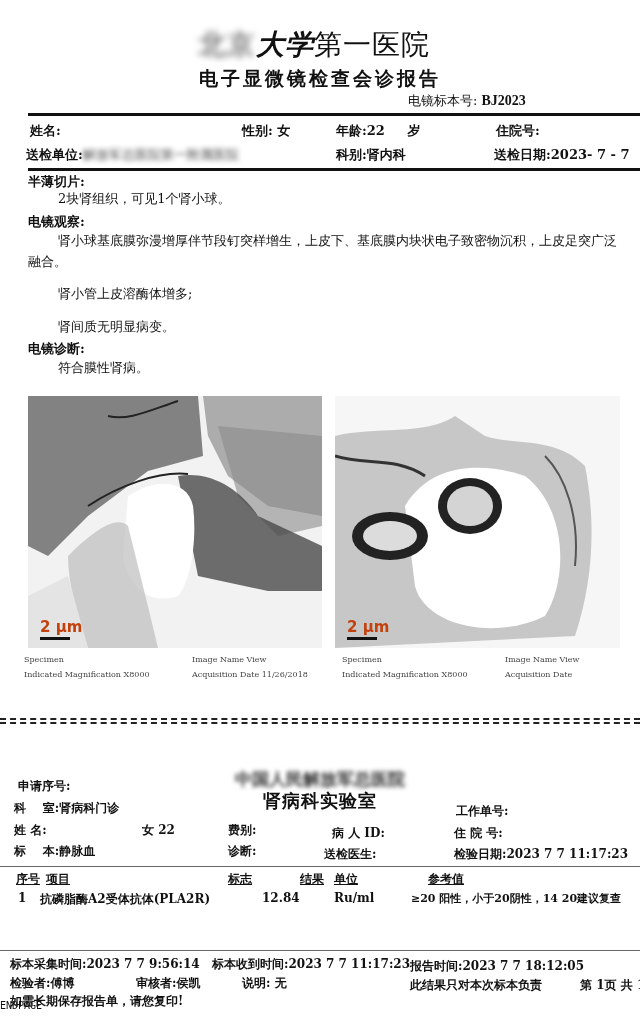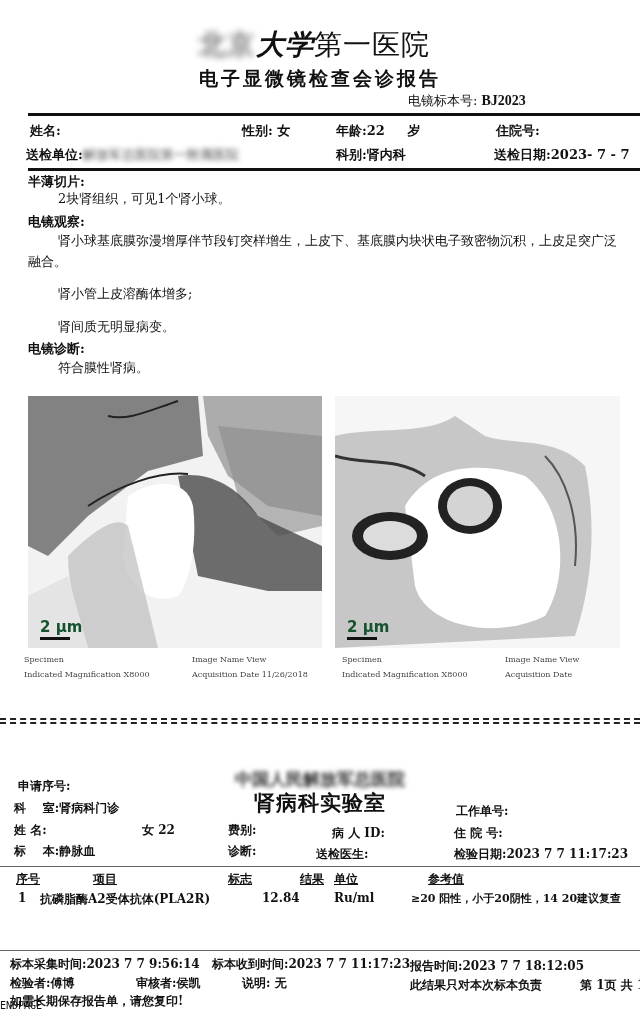--- a/index.html
+++ b/index.html
@@ -17,29 +17,29 @@
 
   .info-row { position: absolute; font-size: 13px; font-weight: bold; white-space: nowrap; }
   .info-row .blurred { filter: blur(2.5px); color: #444; font-weight: normal; }
 
   .sec-h { position: absolute; left: 28px; font-size: 13px; font-weight: bold; }
   .sec-p { position: absolute; left: 58px; font-size: 13px; width: 570px; line-height: 21px; }
   .sec-p.wide { left: 28px; text-indent: 30px; width: 590px; }
 
   .micro { position: absolute; top: 396px; height: 252px; background: #f4f4f4; overflow: hidden; }
   .micro svg { width: 100%; height: 100%; display: block; }
-  .scalebar { position: absolute; bottom: 8px; left: 12px; font-family: "DejaVu Sans", sans-serif; font-size: 15px; font-weight: bold; color: #14532d; }
+  .scalebar { position: absolute; bottom: 8px; left: 12px; font-family: "DejaVu Sans", sans-serif; font-size: 15px; font-weight: bold; color: #c2410c; }
   .scalebar::after { content: ""; display: block; width: 30px; height: 3px; background: #111; margin-top: 1px; }
   .caption { position: absolute; font-size: 8px; color: #444; filter: blur(0.4px); white-space: nowrap; }
 
   .dbl-sep { position: absolute; top: 718px; left: 0; width: 640px; height: 6px; border-top: 2px dashed #222; border-bottom: 2px dashed #222; }
 
   
   .lab-hosp { position: absolute; top: 768px; left: 0; width: 640px; text-align: center; font-size: 17px; font-weight: bold; filter: blur(2px); color: #333; }
-  .lab-title { position: absolute; top: 789px; left: 0; width: 640px; text-align: center; font-size: 21px; font-weight: bold; letter-spacing: 1px; }
+  .lab-title { position: absolute; top: 789px; left: 0; width: 640px; text-align: center; font-size: 18px; font-weight: bold; letter-spacing: 1px; }
   .lab-row { position: absolute; font-size: 12px; font-weight: bold; white-space: nowrap; }
   .thin-rule { position: absolute; left: 0; width: 640px; height: 1px; background: #666; }
   .tbl-h { position: absolute; top: 871px; font-size: 12px; font-weight: bold; text-decoration: underline; white-space: nowrap; }
   .tbl-c { position: absolute; top: 891px; font-size: 12px; font-weight: bold; white-space: nowrap; }
   .foot { position: absolute; font-size: 12px; font-weight: bold; white-space: nowrap; }
   .endpage { position: absolute; top: 1000px; left: 0; font-family: "DejaVu Sans Mono", monospace; font-size: 10px; }
 </style>
 </head>
 <body>
 
@@ -142,29 +142,29 @@
 <div class="lab-row" style="top:822px; left:14px;">姓    名:</div>
 <div class="lab-row" style="top:822px; left:142px;">女 22</div>
 <div class="lab-row" style="top:822px; left:228px;">费别:</div>
 <div class="lab-row" style="top:825px; left:332px;">病 人 ID:</div>
 <div class="lab-row" style="top:825px; left:454px;">住 院 号:</div>
 
 <div class="lab-row" style="top:843px; left:14px;">
   <span style="white-space:pre">标    本:</span><span>静脉血</span>
 </div>
 <div class="lab-row" style="top:843px; left:228px;">诊断:</div>
-<div class="lab-row" style="top:846px; left:316px;">送检医生:</div>
+<div class="lab-row" style="top:846px; left:324px;">送检医生:</div>
 <div class="lab-row" style="top:846px; left:454px;">
   <span>检验日期:</span><span>2023 7 7 11:17:23</span>
 </div>
 
 <div class="thin-rule" style="top:866px;"></div>
 
 <div class="tbl-h" style="left:16px;">序号</div>
-<div class="tbl-h" style="left:46px;margin-left:47px;">项目</div>
+<div class="tbl-h" style="left:46px;">项目</div>
 <div class="tbl-h" style="left:228px;">标志</div>
 <div class="tbl-h" style="left:260px;padding-left:40px;">结果</div>
 <div class="tbl-h" style="left:334px;">单位</div>
 <div class="tbl-h" style="left:428px;">参考值</div>
 
 <div>
   <div class="tbl-c" style="left:18px;">1</div>
   <div class="tbl-c" style="left:40px;">抗磷脂酶A2受体抗体(PLA2R)</div>
   <div class="tbl-c" style="left:228px;"></div>
   <div class="tbl-c" style="left:262px;">12.84</div>

